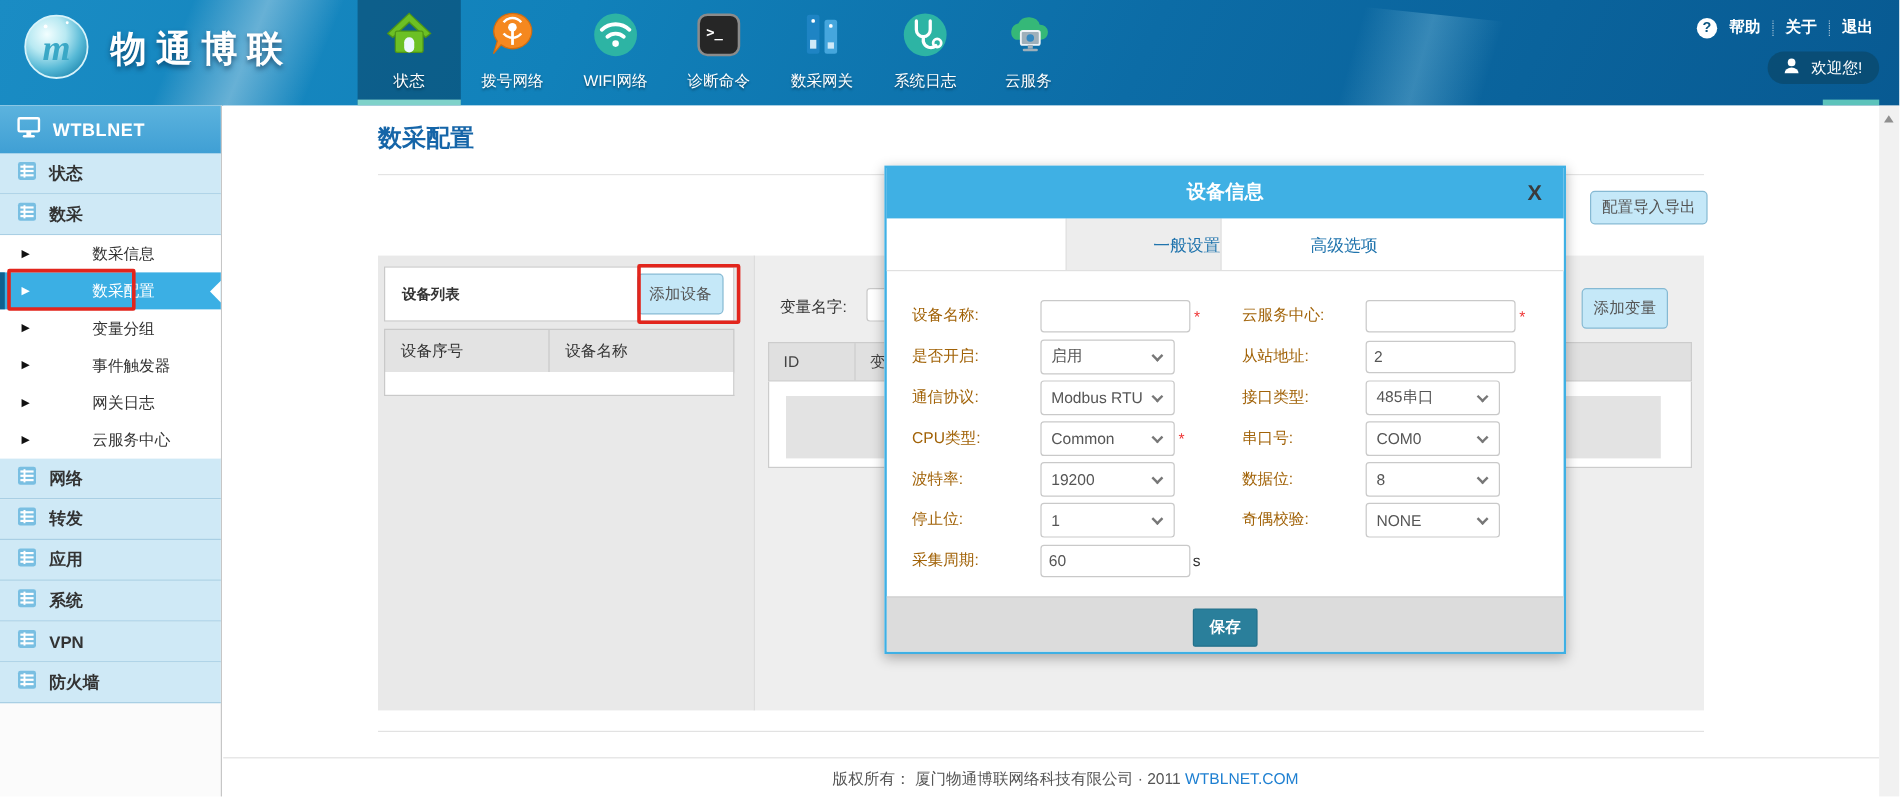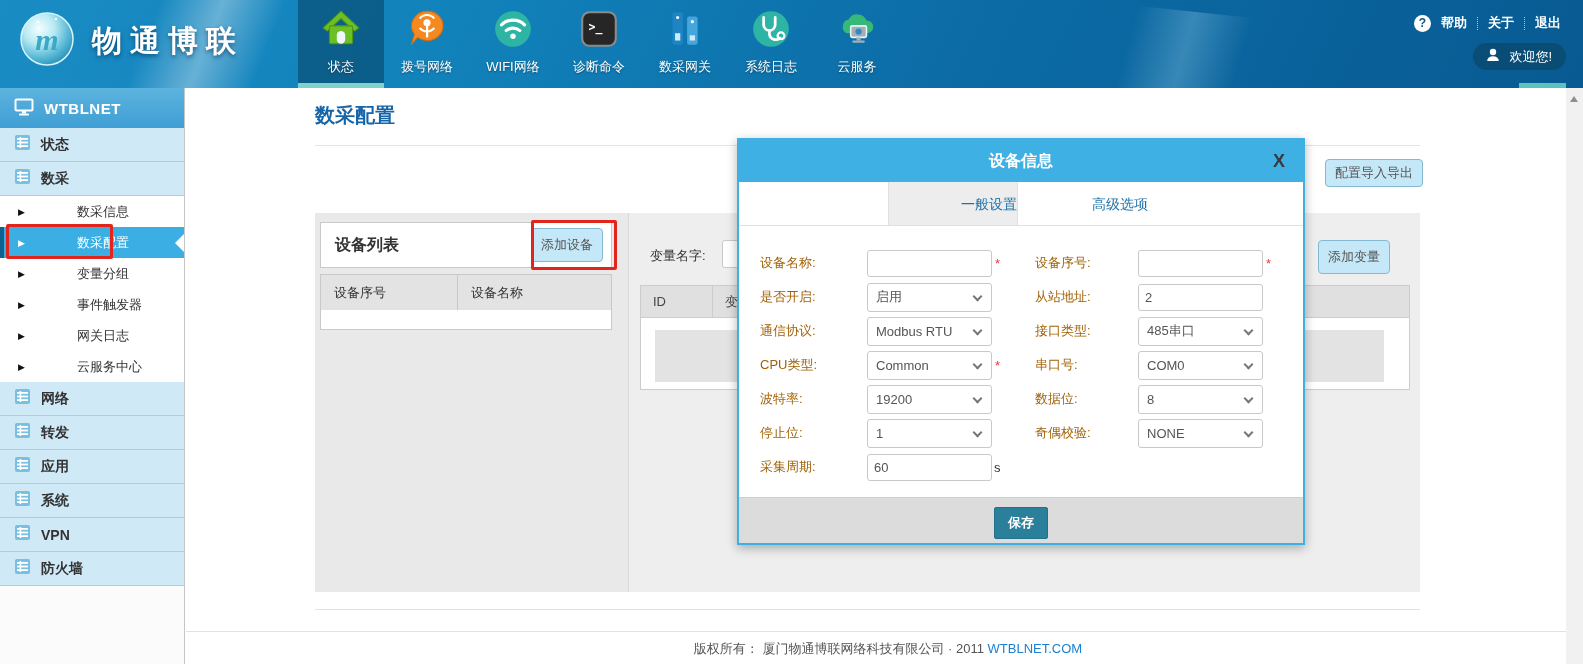--- a/index.html
+++ b/index.html
@@ -67,21 +67,21 @@
   .title-divider { position:absolute; left:129px; top:57px; width:1105px; border-top:1px solid #e4e4e4; }
   .export-btn { position:absolute; left:1139px; top:71px; height:28px; padding:0 9px;
     background:#c5e8f8; border:1px solid #85b9d3; border-radius:4px; color:#555; font-size:13px; cursor:pointer; }
 
   .panels { position:absolute; left:129px; top:125px; width:1105px; height:379px; display:flex; }
   .device-panel { width:313px; background:#e9e9e9; position:relative; }
   .variable-panel { flex:1; background:#eeeeee; border-left:1px solid #d9d9d9; position:relative; }
 
   .dev-headbox { position:absolute; left:5px; top:9px; width:292px; height:46px; background:#fff;
     border:1px solid #c9c9c9; display:flex; align-items:center; }
-  .dev-headbox .dev-title { font-size:16px; font-weight:bold; color:#333; padding-left:14px; flex:1; }
+  .dev-headbox .dev-title { font-size:12px; font-weight:bold; color:#333; padding-left:14px; flex:1; }
   .small-btn { background:#c5e8f8; border:1px solid #85b9d3; border-radius:4px; color:#555;
     font-size:13px; padding:7px 9px; cursor:pointer; }
   .dev-headbox .small-btn { margin-right:8px; }
   .dev-table-head { position:absolute; left:5px; top:61px; width:292px; height:37px; display:flex;
     background:#e3e3e3; border:1px solid #c9c9c9; }
   .dev-th { font-size:13px; color:#333; display:flex; align-items:center; padding-left:13px; }
   .dev-th.c1 { width:137px; border-right:1px solid #c9c9c9; }
   .dev-th.c2 { flex:1; }
   .dev-empty-row { position:absolute; left:5px; top:97px; width:292px; height:20px; background:#fff;
     border:1px solid #c9c9c9; border-top:none; }
@@ -117,21 +117,21 @@
   .modal-form { position:relative; height:271px; }
   .fcol { position:absolute; top:20px; }
   .fcol.left { left:21px; }
   .fcol.right { left:296px; }
   .frow { height:34px; display:flex; align-items:center; }
   .flabel { font-size:13px; color:#a16207; }
   .fcol.left .flabel { width:107px; }
   .fcol.right .flabel { width:103px; }
   .finput { width:125px; height:27px; border:1px solid #c9c9c9; border-radius:3px; font-size:13px;
     color:#555; padding:0 6px; background:#fff; }
-  .fselect { width:125px; height:29px; border:1px solid #c9c9c9; border-radius:3px; background:#fff;
+  .fselect { width:112px; height:29px; border:1px solid #c9c9c9; border-radius:3px; background:#fff;
     position:relative; display:flex; align-items:center; padding:0 22px 0 8px; font-size:13px; color:#555; cursor:pointer; }
   .chev { position:absolute; right:10px; top:9px; width:7px; height:7px;
     border-right:2px solid #777; border-bottom:2px solid #777; transform:rotate(45deg); }
   .req { color:#e33; font-size:13px; margin-left:3px; }
   .suffix { color:#333; font-size:13px; margin-left:2px; }
   .modal-foot { position:absolute; left:0; right:0; bottom:0; height:46px; background:#dcdcdc;
     border-top:1px solid #cfcfcf; text-align:center; }
   .save-btn { margin-top:9px; background:#2a7f9b; color:#fff; font-size:13px; font-weight:bold;
     padding:6px 13px; border:1px solid #23708a; border-radius:2px; cursor:pointer; }
 
@@ -492,21 +492,21 @@
         </div>
         <div class="frow">
           <span class="flabel">采集周期:</span>
           <input class="finput" value="60" style="">
           <span class="suffix">s</span>
         </div>
       </div>
 
       <div class="fcol right">
         <div class="frow">
-          <span class="flabel">设备序号:</span>
+          <span class="flabel">云服务中心:</span>
           <input class="finput" value="" style="">
           <span class="req">*</span>
         </div>
         <div class="frow">
           <span class="flabel">从站地址:</span>
           <input class="finput" value="2" style="">
         </div>
         <div class="frow">
           <span class="flabel">接口类型:</span>
           <div class="fselect">

